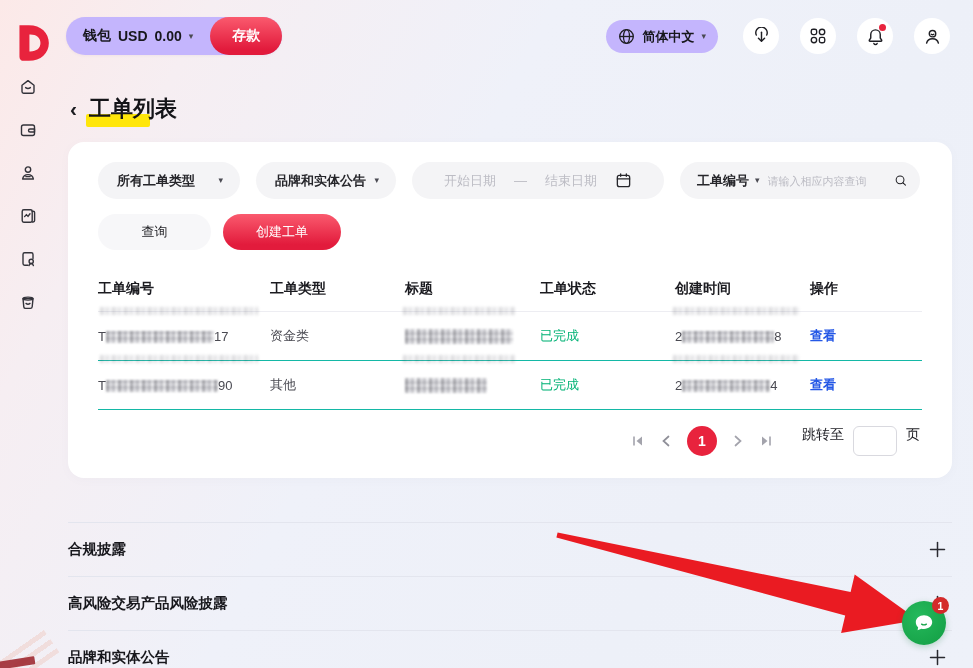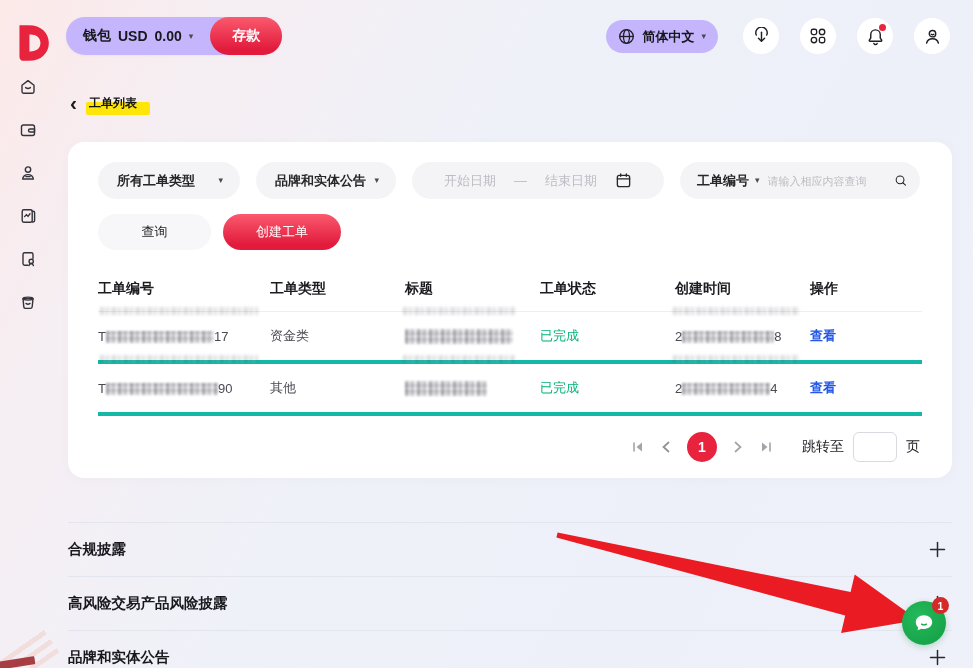--- a/index.html
+++ b/index.html
@@ -23,21 +23,21 @@
   .cbtn{position:absolute;top:18px;width:36px;height:36px;border-radius:50%;background:#fff;
         display:flex;align-items:center;justify-content:center;cursor:pointer;}
   .cbtn svg{display:block;}
   .bell-dot{position:absolute;top:6px;right:7px;width:7px;height:7px;border-radius:50%;background:#e8233d;}
   
   .sidebar{position:absolute;left:0;top:78px;width:56px;display:flex;flex-direction:column;align-items:center;gap:25px;}
   .sico{width:18px;height:18px;cursor:pointer;}
   
   .titlerow{position:absolute;left:70px;top:94px;display:flex;align-items:center;gap:10px;}
   .back{font-size:21px;font-weight:bold;color:#1b1b20;cursor:pointer;line-height:1;margin-top:-2px;}
-  .ptitle{position:relative;font-size:12px;font-weight:800;color:#141418;padding:0 2px;}
+  .ptitle{position:relative;font-size:22px;font-weight:800;color:#141418;padding:0 2px;}
   .ptitle .hl{position:absolute;left:-1px;bottom:-3px;width:64px;height:13px;background:#ffe60a;z-index:-1;border-radius:2px;}
   
   .card{position:absolute;left:68px;top:142px;width:884px;height:336px;background:#fff;border-radius:16px;
         box-shadow:0 2px 10px rgba(120,120,150,.04);padding:20px 30px 0;box-sizing:border-box;}
   .frow{display:flex;gap:16px;align-items:center;}
   .fpill{height:37px;background:#f4f4f6;border-radius:19px;display:flex;align-items:center;box-sizing:border-box;
          font-size:13px;color:#26262b;cursor:pointer;}
   .sel{justify-content:space-between;padding:0 17px 0 19px;}
   .sel .stxt{font-weight:bold;}
   .datep{width:252px;justify-content:center;gap:18px;color:#bcbcc4;padding:0 14px;}
@@ -47,37 +47,37 @@
                  font-family:inherit;color:#26262b;}
   .searchp input::placeholder{color:#bcbcc4;}
   .brow{display:flex;gap:12px;margin-top:15px;}
   .qbtn{width:113px;height:36px;border-radius:18px;background:#f7f7f9;border:none;font-size:13px;
         color:#26262b;cursor:pointer;font-family:Liberation Sans, sans-serif;}
   .cbtn2{width:118px;height:36px;border-radius:18px;font-size:13px;font-family:inherit;}
   
   .tbl{margin-top:18px;position:relative;}
   .tr{display:grid;grid-template-columns:172px 135px 135px 135px 135px 1fr;align-items:center;}
   .thead{font-size:14px;font-weight:bold;color:#1b1b20;padding:12px 0 13px;border-bottom:1px solid #ededf2;}
-  .trow{height:48px;font-size:13px;color:#4a4a52;border-bottom:4px solid #14b8a6;}
+  .trow{height:48px;font-size:13px;color:#4a4a52;border-bottom:1px solid #14b8a6;}
   .rd{display:inline-block;vertical-align:middle;height:12px;border-radius:1px;
       background:
         repeating-linear-gradient(90deg,rgba(60,60,72,.50) 0 3px,rgba(165,165,175,.45) 3px 6px,rgba(110,110,122,.48) 6px 9px,rgba(205,205,212,.42) 9px 12px),
         repeating-linear-gradient(0deg,rgba(255,255,255,.28) 0 3px,rgba(95,95,105,.32) 3px 6px);
       filter:blur(1px);opacity:.78;}
   .ghost{position:absolute;height:8px;border-radius:1px;opacity:.38;filter:blur(1.6px);
       background:
         repeating-linear-gradient(90deg,rgba(60,60,72,.5) 0 3px,rgba(165,165,175,.45) 3px 6px,rgba(110,110,122,.48) 6px 9px,rgba(205,205,212,.42) 9px 12px);}
   .status-ok{color:#00b275;}
   .viewlink{color:#2558e6;font-weight:bold;cursor:pointer;text-decoration:none;font-size:13px;}
   
   .pag{display:flex;align-items:center;justify-content:flex-end;margin-top:16px;gap:15px;padding-right:2px;}
   .pic{cursor:pointer;display:flex;align-items:center;}
   .pagenum{width:30px;height:30px;border-radius:50%;background:#e8233d;color:#fff;font-size:14px;font-weight:bold;
            display:flex;align-items:center;justify-content:center;cursor:pointer;}
-  .jump{display:flex;align-items:center;gap:9px;margin-left:14px;font-size:14px;color:#1c1c22;}
+  .jump{display:flex;align-items:flex-start;gap:9px;margin-left:14px;font-size:14px;color:#1c1c22;}
   .jump input{width:38px;height:26px;border:1px solid #d9d9df;border-radius:6px;outline:none;
               font-family:inherit;font-size:13px;text-align:center;background:#fff;}
   
   .acc{position:absolute;left:68px;top:522px;width:884px;}
   .accrow{height:54px;border-top:1px solid #e3e5ee;display:flex;align-items:center;justify-content:space-between;
           cursor:pointer;padding:0 6px 0 0;box-sizing:border-box;}
   .acclabel{font-size:14.5px;font-weight:bold;color:#17171c;}
   
   .arrow-svg{position:absolute;left:0;top:0;width:973px;height:668px;pointer-events:none;z-index:5;}
   .chat{position:absolute;left:902px;top:601px;width:44px;height:44px;border-radius:50%;z-index:6;

